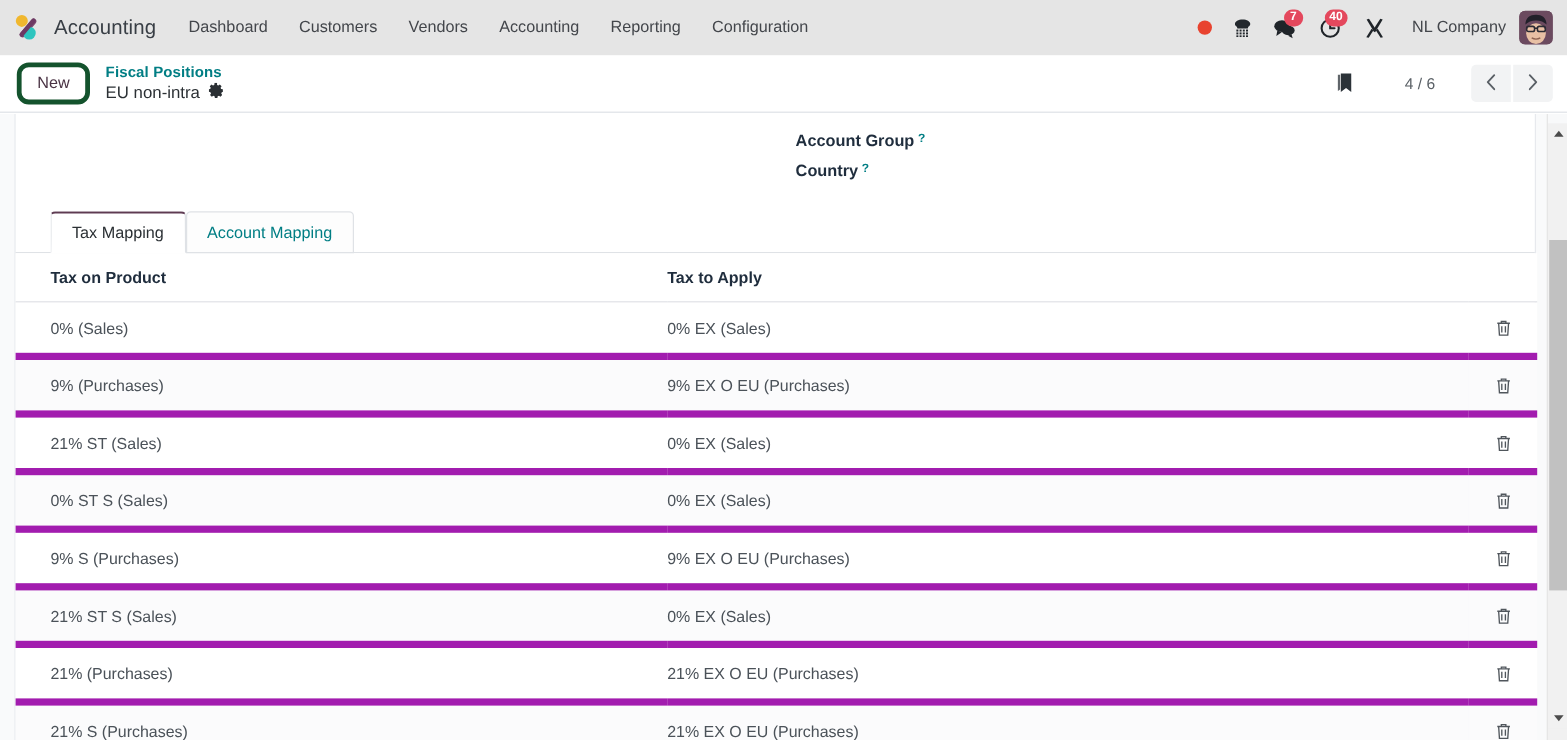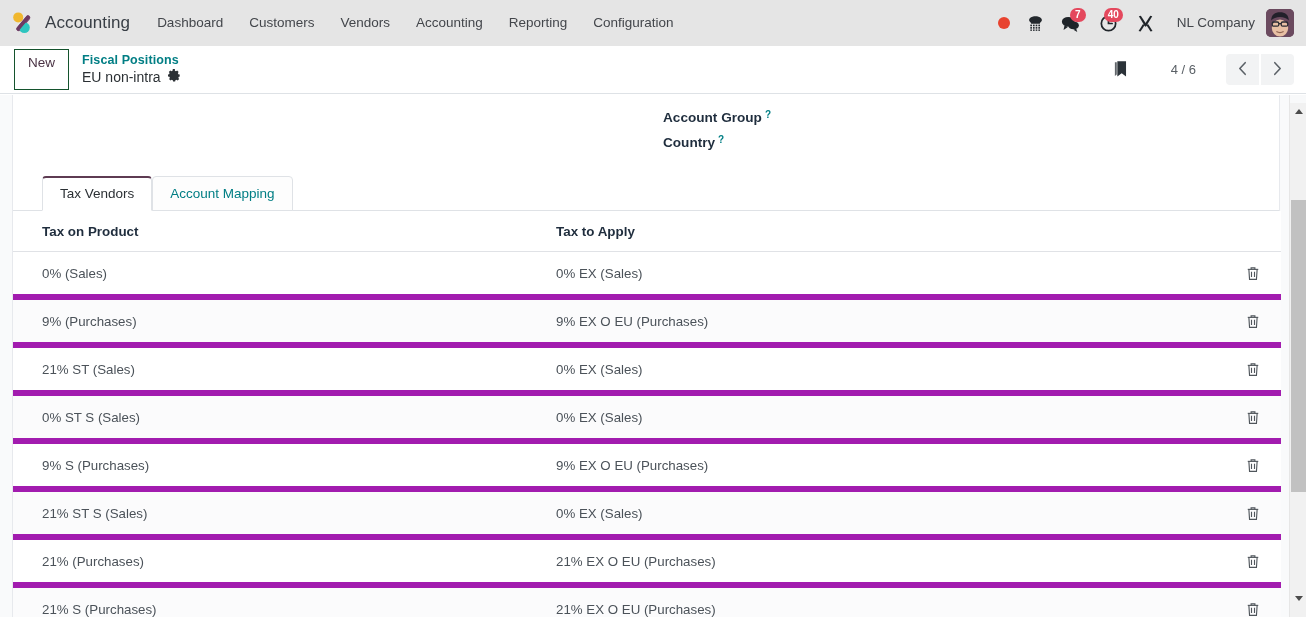--- a/index.html
+++ b/index.html
@@ -102,26 +102,26 @@
     height: 48px;
     background: #ffffff;
     border-bottom: 1px solid #dee2e6;
     display: flex;
     align-items: center;
     padding: 0 12px 0 14px;
     position: relative;
     z-index: 4;
   }
   .btn-new {
-    border: 1px solid #14532d;
+    border: 4px solid #14532d;
     color: #4a3344;
     background: #fff;
-    border-radius: 0;
+    border-radius: 10px;
     font-size: 13.5px;
-    padding: 5px 13px 18px;
+    padding: 5px 13px 6px;
     cursor: pointer;
     line-height: 1.2;
     font-family: inherit;
   }
   .breadcrumb-wrap {
     margin-left: 13px;
     display: flex; flex-direction: column;
     justify-content: center;
     line-height: 1.22;
   }
@@ -485,21 +485,21 @@
         <span class="field-help">?</span>
       </div>
       <div class="field-row r2">
         <span class="field-label">Country</span>
         <span class="field-help">?</span>
       </div>
     </div>
 
     <div class="notebook">
       <div class="tabs">
-        <div class="tab active">Tax Vendors</div>
+        <div class="tab active">Tax Mapping</div>
         <div class="tab">Account Mapping</div>
       </div>
 
       <table class="o-list">
         <thead>
           <tr>
             <th class="col-a">Tax on Product</th>
             <th class="col-b">Tax to Apply</th>
             <th class="col-x"></th>
           </tr>

